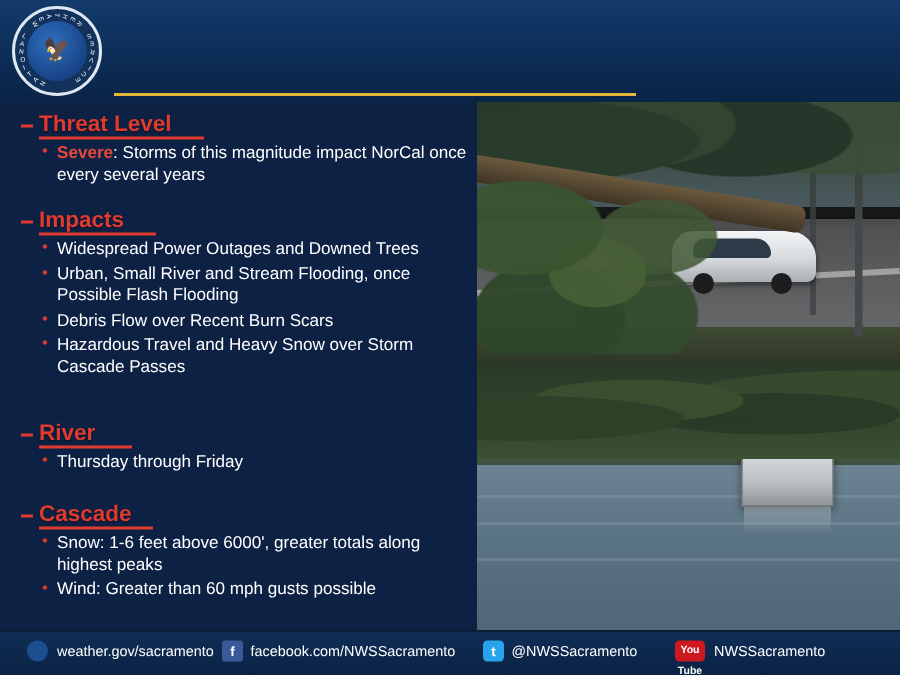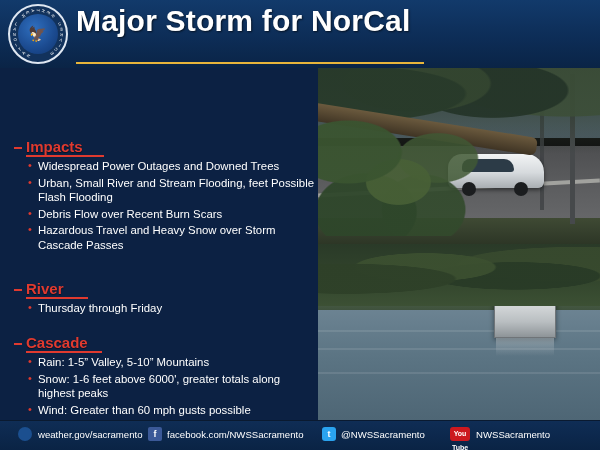--- a/index.html
+++ b/index.html
@@ -298,35 +298,44 @@
           <span style="transform: rotate(97.8261deg) translate(0px, -25px) rotate(90deg);">R</span>
           <span style="transform: rotate(110.87deg) translate(0px, -25px) rotate(90deg);">V</span>
           <span style="transform: rotate(123.913deg) translate(0px, -25px) rotate(90deg);">I</span>
           <span style="transform: rotate(136.957deg) translate(0px, -25px) rotate(90deg);">C</span>
           <span style="transform: rotate(150deg) translate(0px, -25px) rotate(90deg);">E</span>
         </div>
       <div class="nws-inner">
         <div class="bird">🦅</div>
       </div>
     </div>
-    <div class="title">Major Storm for NorCal</div>
     <div class="title-rule"></div>
   </div>
 
   <div class="left-col">
+    <div class="section" id="sec0" style="top:6px;">
+      <div class="sec-head">
+        <span class="dash"></span>
+        <span>Threat Level</span>
+        <span class="rule" style="width:110px;"></span>
+      </div>
+      <ul class="bullets">
+        <li><span class="sev">Severe</span><span>: Storms of this magnitude impact NorCal once every several years</span></li>
+      </ul>
+    </div>
 
     <div class="section" id="sec1" style="top:70px;">
       <div class="sec-head">
         <span class="dash"></span>
         <span>Impacts</span>
         <span class="rule" style="width:78px;"></span>
       </div>
       <ul class="bullets">
         <li><span>Widespread Power Outages and Downed Trees</span></li>
-        <li><span>Urban, Small River and Stream Flooding, feet Possible Flash Flooding</span></li>
+        <li><span>Urban, Small River and Stream Flooding, once Possible Flash Flooding</span></li>
         <li><span>Debris Flow over Recent Burn Scars</span></li>
         <li><span>Hazardous Travel and Heavy Snow over Storm Cascade Passes</span></li>
       </ul>
     </div>
 
     <div class="section" id="sec2" style="top:212px;">
       <div class="sec-head">
         <span class="dash"></span>
         <span>River</span>
         <span class="rule" style="width:62px;"></span>
@@ -336,21 +345,20 @@
       </ul>
     </div>
 
     <div class="section" id="sec3" style="top:266px;">
       <div class="sec-head">
         <span class="dash"></span>
         <span>Cascade</span>
         <span class="rule" style="width:76px;"></span>
       </div>
       <ul class="bullets">
-        <li><span>Rain:   1-5” Valley, 5-10” Mountains</span></li>
         <li><span>Snow:   1-6 feet above 6000', greater totals along highest peaks</span></li>
         <li><span>Wind: Greater than 60 mph gusts possible</span></li>
       </ul>
     </div>
   </div>
 
   <div class="right-col">
     <div class="photo photo-top">
       <div class="p1-sky"></div>
       <div class="p1-road"></div>

